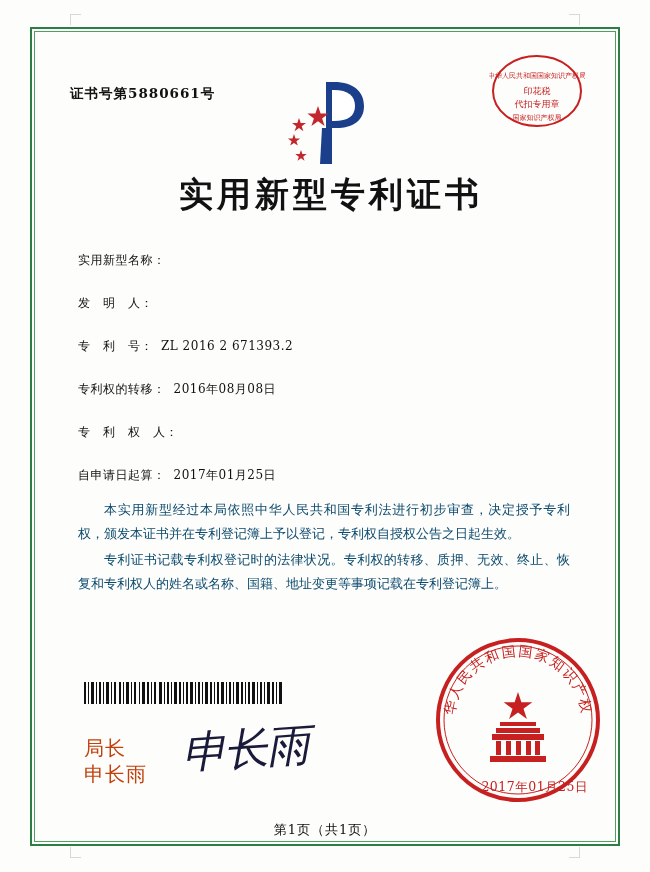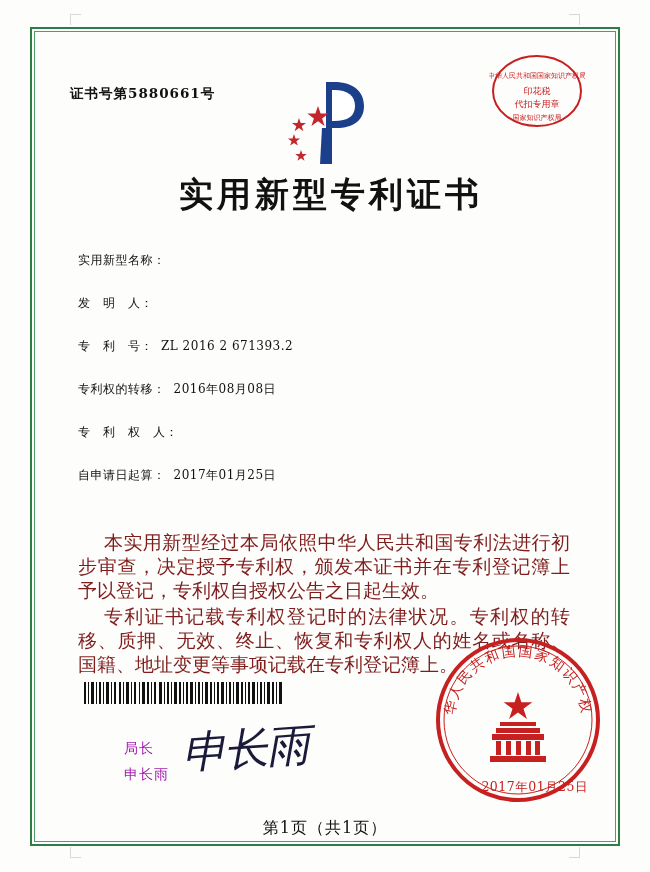--- a/index.html
+++ b/index.html
@@ -85,42 +85,41 @@
   .field-label{
     white-space:nowrap;
     letter-spacing:0.5px;
   }
   .field-value{
     margin-left:8px;
     letter-spacing:0.5px;
   }
   .body-text{
     position:absolute;
-    left:78px;top:530px;
+    left:78px;top:498px;
     width:492px;
-    font-size:19px;
+    font-size:13px;
     line-height:24px;
-    color:#7f1d1d;
+    color:#0c4a6e;
     text-align:justify;
   }
   .body-text p{margin:0 0 2px 0;text-indent:26px;}
 
   .barcode{
     position:absolute;
     left:84px;top:682px;
     width:200px;height:22px;
   }
   .sign-block{
     position:absolute;
     left:84px;top:735px;
-    font-size:14px;
+    font-size:20px;
     line-height:26px;
-    color:#a21caf;
+    color:#c2410c;
     letter-spacing:1px;
-    margin-left:40px;
   }
   .signature{
     position:absolute;
     left:182px;top:720px;
     font-size:44px;
     color:#1a1a3a;
     font-family:"DejaVu Serif", serif;
     font-style:italic;
     transform:rotate(-4deg);
     letter-spacing:-2px;
@@ -136,21 +135,21 @@
     right:62px;bottom:76px;
     font-size:12.5px;
     color:#c62020;
     letter-spacing:0.5px;
     white-space:nowrap;
   }
   .footer{
     position:absolute;
     left:0;right:0;bottom:33px;
     text-align:center;
-    font-size:16px;
+    font-size:13px;
     color:#111;
     letter-spacing:1px;
   }
 </style>
 </head>
 <body>
 
 <div class="page">
 
   <div class="border-outer"></div>

